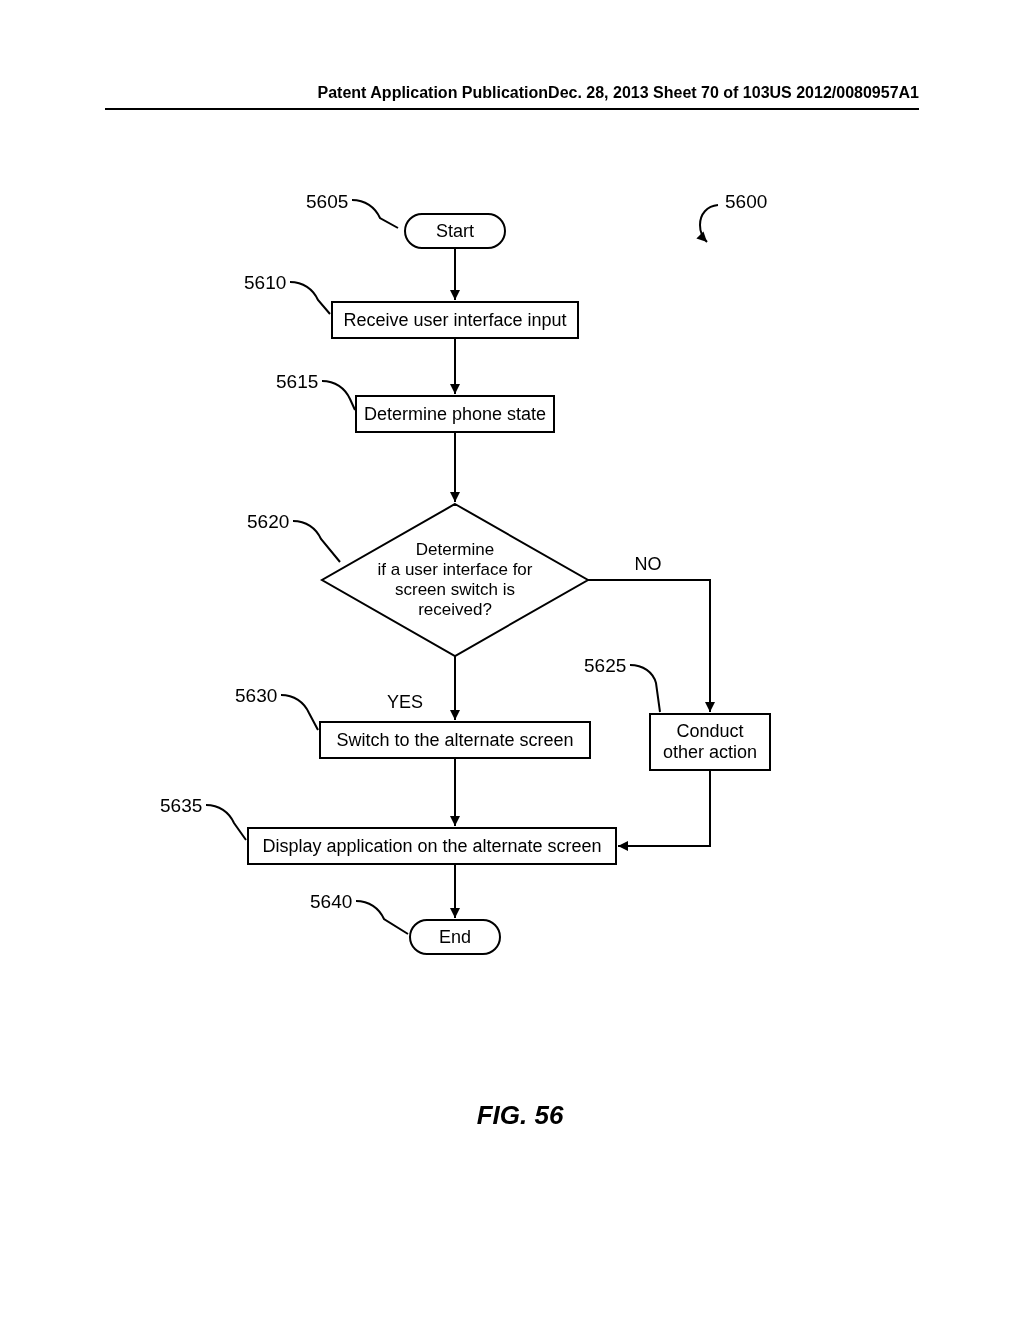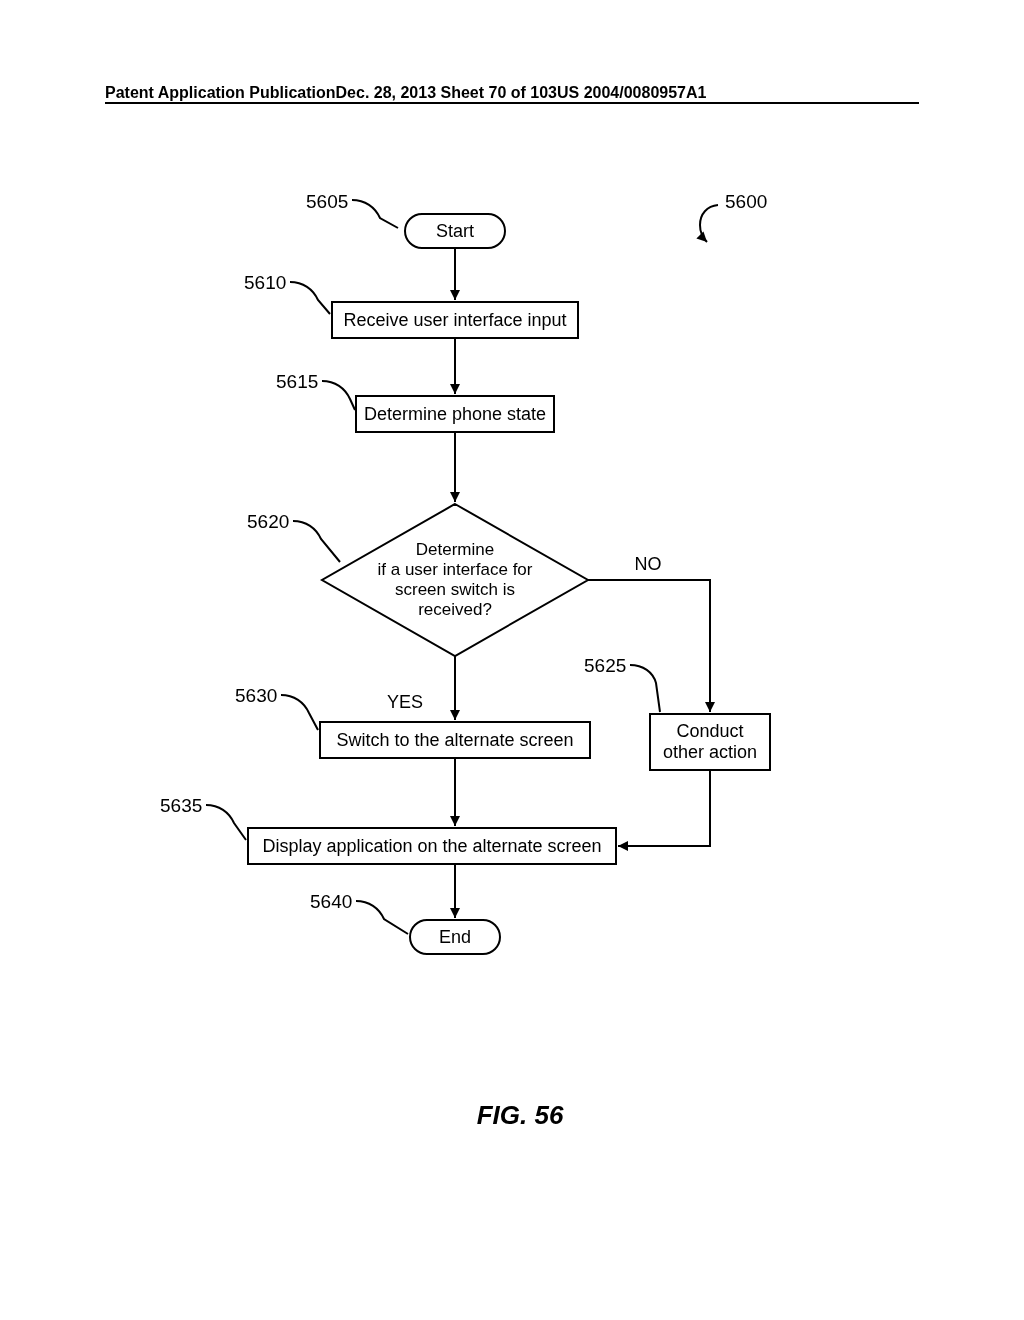--- a/index.html
+++ b/index.html
@@ -17,22 +17,23 @@
     position: relative;
   }
   .header {
     position: absolute;
     top: 84px;
     left: 105px;
     right: 105px;
     font-size: 16px;
     font-weight: bold;
     display: flex;
-    justify-content: flex-start;
+    justify-content: flex-end;
     border-bottom: 2px solid #000;
+    padding-bottom: 6px;
   }
   .header > span { white-space: nowrap; }
   .svgwrap {
     position: absolute;
     left: 0;
     top: 0;
   }
   svg text {
     font-family: Arial, Helvetica, sans-serif;
   }
@@ -49,21 +50,21 @@
   }
 </style>
 </head>
 <body>
 
 <div class="page">
 
   <div class="header">
     <span>Patent Application Publication</span>
     <span>Dec. 28, 2013  Sheet 70 of 103</span>
-    <span>US 2004/0080957A1</span>
+    <span>US 2012/0080957A1</span>
   </div>
 
   <div class="svgwrap">
     <svg width="1024" height="1320" viewBox="0 0 1024 1320">
       <defs>
         <marker id="arrow" markerWidth="12" markerHeight="12" refX="10" refY="5" orient="auto" markerUnits="userSpaceOnUse">
           <path d="M0,0 L10,5 L0,10 Z" fill="#000"></path>
         </marker>
       </defs>
 

